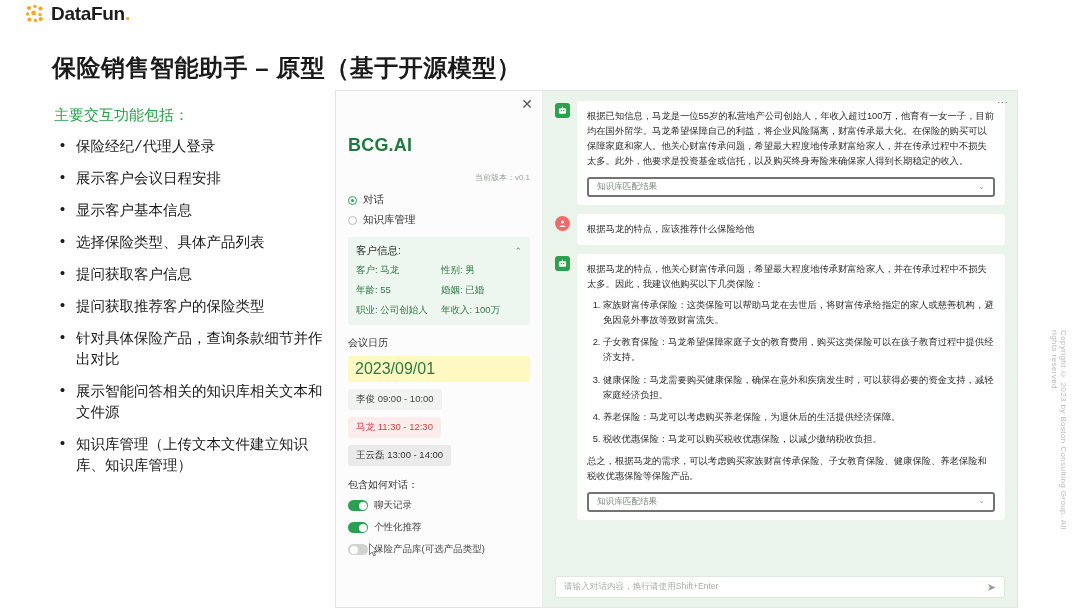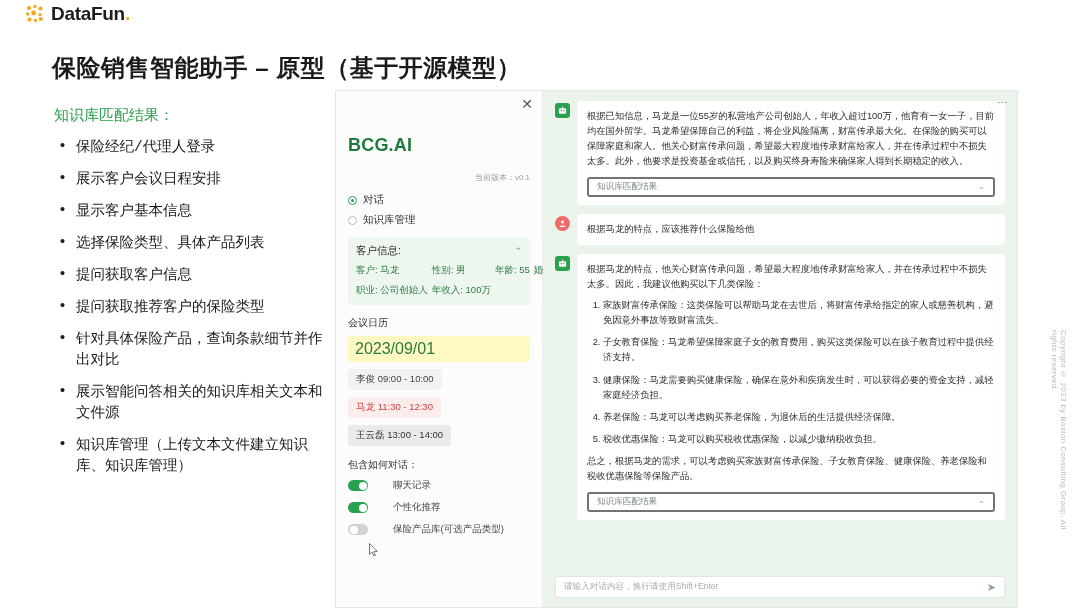--- a/index.html
+++ b/index.html
@@ -111,21 +111,21 @@
     background: #eef7ef;
     border-radius: 3px;
     padding: 7px 8px 8px;
   }
   .card-head {
     display: flex; justify-content: space-between; align-items: center;
     font-size: 10.5px; color: #2b2b2b; margin-bottom: 6px;
   }
   .chev { font-size: 9px; color: #7d8a80; }
   .kv-grid {
-    display: grid; grid-template-columns: 1fr 1fr 1fr 1fr;
+    display: grid; grid-template-columns: 1fr 1fr;
     row-gap: 7px; column-gap: 4px;
   }
   .kv { font-size: 9.5px; color: #2f7a45; white-space: nowrap; }
   .kv b { font-weight: normal; color: #2f7a45; }
 
   .sec-label {
     margin-top: 11px; font-size: 10px; color: #333;
   }
   .date-pill {
     margin-top: 6px;
@@ -140,21 +140,21 @@
     font-size: 9.5px; color: #444;
     padding: 4px 8px;
   }
   .appt.hot { background: #fdecec; color: #d04343; }
   .appt.sel { background: #e9eae9; color: #333; }
   .appt-row { display: block; }
 
   .toggles { margin-top: 12px; }
   .tg-title { font-size: 10px; color: #333; margin-bottom: 7px; }
   .tg-row {
-    display: flex; align-items: center; gap: 25px; margin-bottom: 9px;
+    display: flex; align-items: center; gap: 6px; margin-bottom: 9px;
   }
   .switch {
     width: 20px; height: 11px; border-radius: 6px;
     background: #2aa14f; position: relative; flex: none;
   }
   .switch::after {
     content: ""; position: absolute; right: 1.5px; top: 1.5px;
     width: 8px; height: 8px; border-radius: 50%; background: #fff;
   }
   .switch.off { background: #cfd4cf; }
@@ -245,21 +245,21 @@
           <circle cx="16.8" cy="16" r="2.1" fill="#f5a623"></circle>
         </svg>
       </span>
       <span class="logo-text"><span>DataFun</span><span class="dot">.</span></span>
     </div>
   </div>
 
   <div class="slide-title">保险销售智能助手 – 原型（基于开源模型）</div>
 
   <div class="left-col">
-    <div class="left-head">知识库匹配结果：</div>
+    <div class="left-head">主要交互功能包括：</div>
     <ul class="bullets">
       <li>保险经纪/代理人登录</li>
       <li>展示客户会议日程安排</li>
       <li>显示客户基本信息</li>
       <li>选择保险类型、具体产品列表</li>
       <li>提问获取客户信息</li>
       <li>提问获取推荐客户的保险类型</li>
       <li>针对具体保险产品，查询条款细节并作出对比</li>
       <li>展示智能问答相关的知识库相关文本和文件源</li>
       <li>知识库管理（上传文本文件建立知识库、知识库管理）</li>

